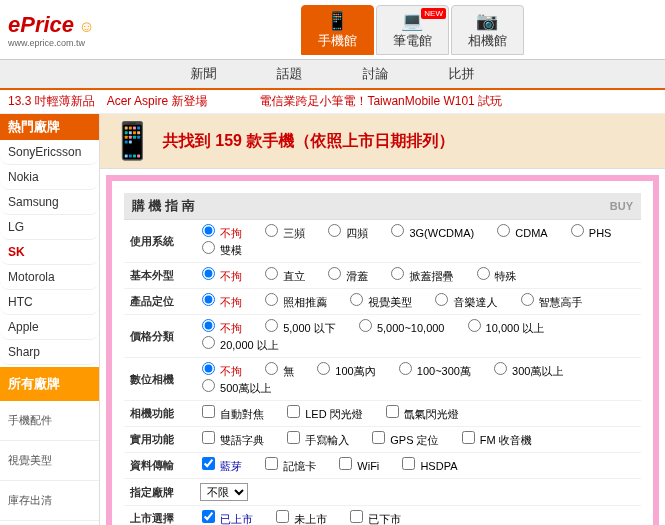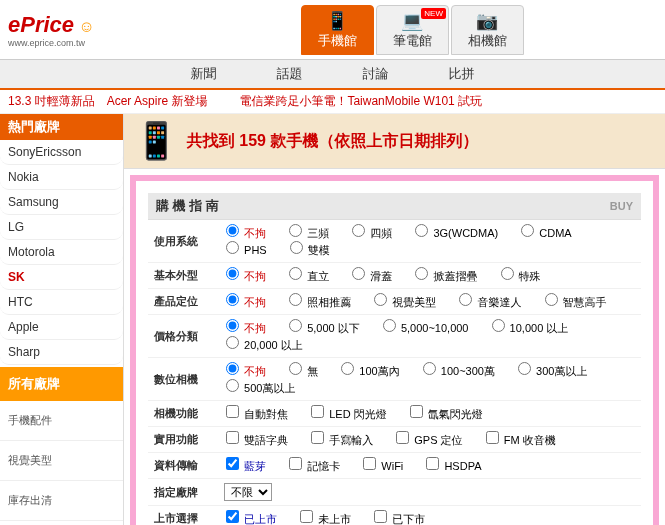--- a/index.html
+++ b/index.html
@@ -10,27 +10,27 @@
     .logo-area { width: 160px; padding: 4px 8px; }
     .nav-tabs { display: flex; flex: 1; justify-content: center; gap: 2px; align-items: center; }
     .nav-tab { padding: 4px 16px; border: 1px solid #ccc; border-radius: 4px 4px 0 0; background: #f0f0f0; cursor: pointer; font-size: 13px; text-align: center; color: #333; position: relative; }
     .nav-tab.active { background: #e85c00; color: #fff; border-color: #e85c00; }
     
     
     .sub-nav { display: flex; background: #eee; border-bottom: 2px solid #e85c00; padding: 0 10px; gap: 40px; justify-content: center; }
     .sub-nav-item { padding: 5px 10px; font-size: 13px; color: #333; cursor: pointer; }
     
     
-    .ticker { background: #fff; padding: 3px 8px; font-size: 12px; color: #c00; border-bottom: 1px solid #eee; display: flex; gap: 32px; }
+    .ticker { background: #fff; padding: 3px 8px; font-size: 12px; color: #c00; border-bottom: 1px solid #eee; display: flex; gap: 52px; }
     
     
     .main { display: flex; height: calc(525px - 60px - 30px - 24px); }
     
     
-    .sidebar { width: 124px; background: #fff; border-right: 1px solid #ddd; flex-shrink: 0; }
+    .sidebar { width: 100px; background: #fff; border-right: 1px solid #ddd; flex-shrink: 0; }
     .sidebar-header { background: #e85c00; color: #fff; padding: 4px 8px; font-size: 13px; font-weight: bold; }
     .sidebar-item { padding: 5px 8px; border-bottom: 1px solid #eee; cursor: pointer; color: #333; font-size: 12px; border-radius: 9px; }
     .sidebar-item.highlight { color: #c00; font-weight: bold; }
     .sidebar-header2 { background: #f90; color: #fff; padding: 8px 8px; font-size: 13px; font-weight: bold; margin-top: 2px; }
     .sidebar-item-small { padding: 12px 8px; border-bottom: 1px solid #eee; color: #555; font-size: 11px; }
     
     
     .content { flex: 1; overflow: hidden; background: #fff; }
     .content-header { background: #f5e6cc; padding: 6px 10px; display: flex; align-items: center; gap: 8px; border-bottom: 1px solid #ddd; }
     .content-title { font-size: 16px; color: #c00; font-weight: bold; }
@@ -91,22 +91,22 @@
 </div>
 
 <div class="main">
 
   <div class="sidebar">
     <div class="sidebar-header">熱門廠牌</div>
     <div class="sidebar-item">SonyEricsson</div>
     <div class="sidebar-item">Nokia</div>
     <div class="sidebar-item">Samsung</div>
     <div class="sidebar-item">LG</div>
+    <div class="sidebar-item highlight">SK</div>
     <div class="sidebar-item">Motorola</div>
-    <div class="sidebar-item highlight">SK</div>
     <div class="sidebar-item">HTC</div>
     <div class="sidebar-item">Apple</div>
     <div class="sidebar-item">Sharp</div>
     <div class="sidebar-header2">所有廠牌</div>
     <div class="sidebar-item-small">手機配件</div>
     <div class="sidebar-item-small">視覺美型</div>
     <div class="sidebar-item-small">庫存出清</div>
     <div class="sidebar-item-small">大眾 PHS</div>
   </div>
 

